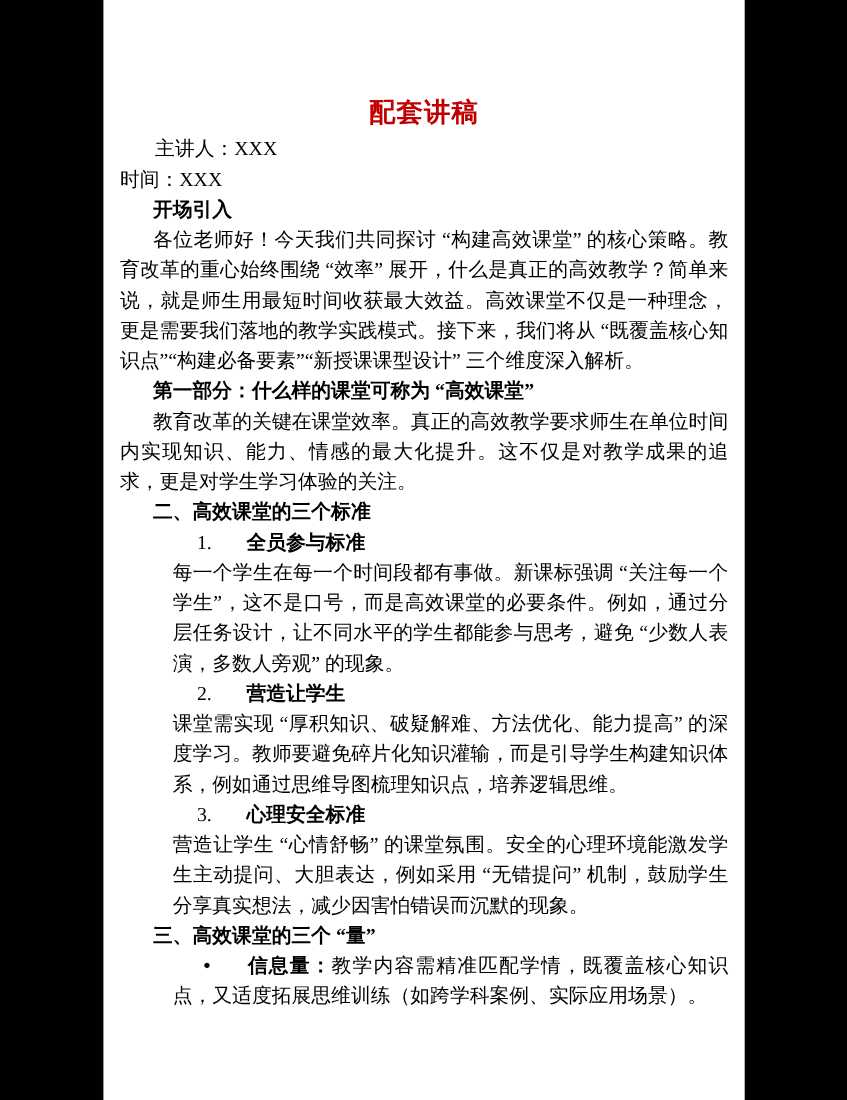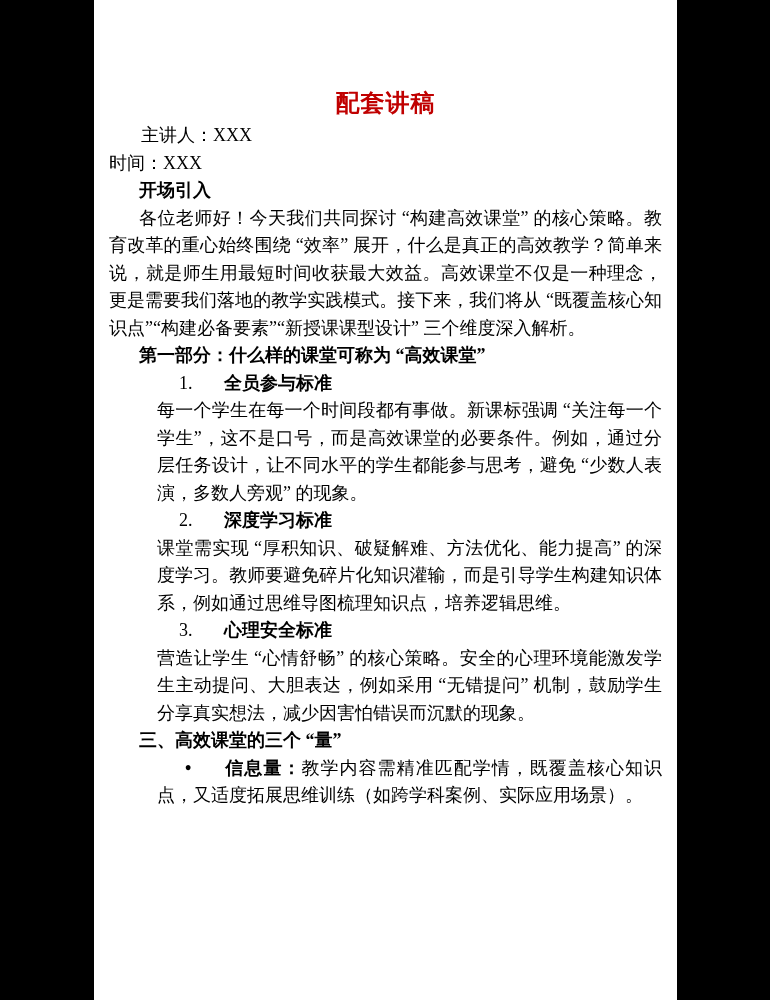--- a/index.html
+++ b/index.html
@@ -81,29 +81,31 @@
     <h1 class="doc-title">配套讲稿</h1>
 
     <p class="meta-indent">主讲人：XXX</p>
     <p>时间：XXX</p>
 
     <p class="h h-indent">开场引入</p>
     <p class="body-para">各位老师好！今天我们共同探讨 “构建高效课堂” 的核心策略。教育改革的重心始终围绕 “效率” 展开，什么是真正的高效教学？简单来说，就是师生用最短时间收获最大效益。高效课堂不仅是一种理念，更是需要我们落地的教学实践模式。接下来，我们将从 “既覆盖核心知识点”“构建必备要素”“新授课课型设计” 三个维度深入解析。</p>
 
     <p class="h h-indent">第一部分：什么样的课堂可称为 “高效课堂”</p>
 
+    <p class="body-para">教育改革的关键在课堂效率。真正的高效教学要求师生在单位时间内实现知识、能力、情感的最大化提升。这不仅是对教学成果的追求，更是对学生学习体验的关注。</p>
 
+    <p class="h h-indent">二、高效课堂的三个标准</p>
 
     <p class="std-head"><span class="std-num">1.</span><span class="std-label">全员参与标准</span></p>
     <p class="std-body">每一个学生在每一个时间段都有事做。新课标强调 “关注每一个学生”，这不是口号，而是高效课堂的必要条件。例如，通过分层任务设计，让不同水平的学生都能参与思考，避免 “少数人表演，多数人旁观” 的现象。</p>
 
-    <p class="std-head"><span class="std-num">2.</span><span class="std-label">深度学习标准</span></p>
+    <p class="std-head"><span class="std-num">2.</span><span class="std-label">营造让学生</span></p>
     <p class="std-body">课堂需实现 “厚积知识、破疑解难、方法优化、能力提高” 的深度学习。教师要避免碎片化知识灌输，而是引导学生构建知识体系，例如通过思维导图梳理知识点，培养逻辑思维。</p>
 
     <p class="std-head"><span class="std-num">3.</span><span class="std-label">心理安全标准</span></p>
-    <p class="std-body">营造让学生 “心情舒畅” 的核心策略。安全的心理环境能激发学生主动提问、大胆表达，例如采用 “无错提问” 机制，鼓励学生分享真实想法，减少因害怕错误而沉默的现象。</p>
+    <p class="std-body">营造让学生 “心情舒畅” 的课堂氛围。安全的心理环境能激发学生主动提问、大胆表达，例如采用 “无错提问” 机制，鼓励学生分享真实想法，减少因害怕错误而沉默的现象。</p>
 
     <p class="h h-indent">三、高效课堂的三个 “量”</p>
 
     <p class="bullet-para"><span class="bullet-marker">•</span><span class="bullet-label">信息量：</span><span>教学内容需精准匹配学情，既覆盖核心知识点，又适度拓展思维训练（如跨学科案例、实际应用场景）。</span></p>
 
   </div>
 </div>
 
 </body></html>

